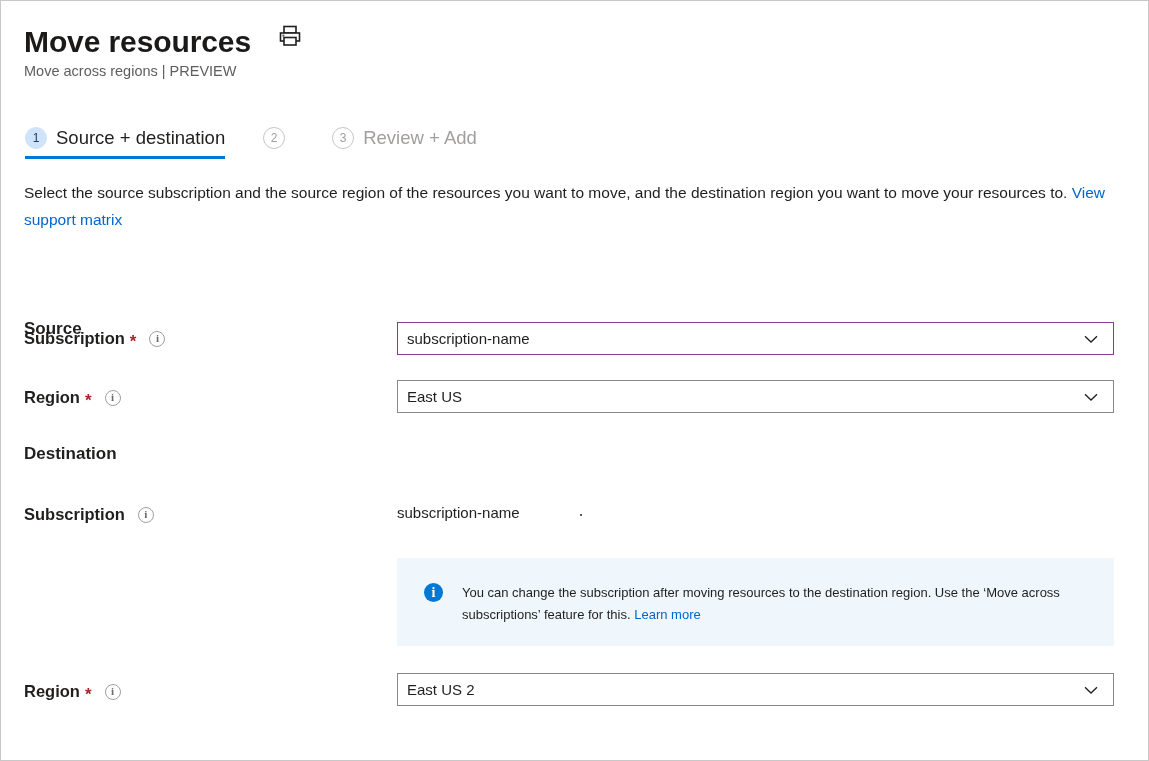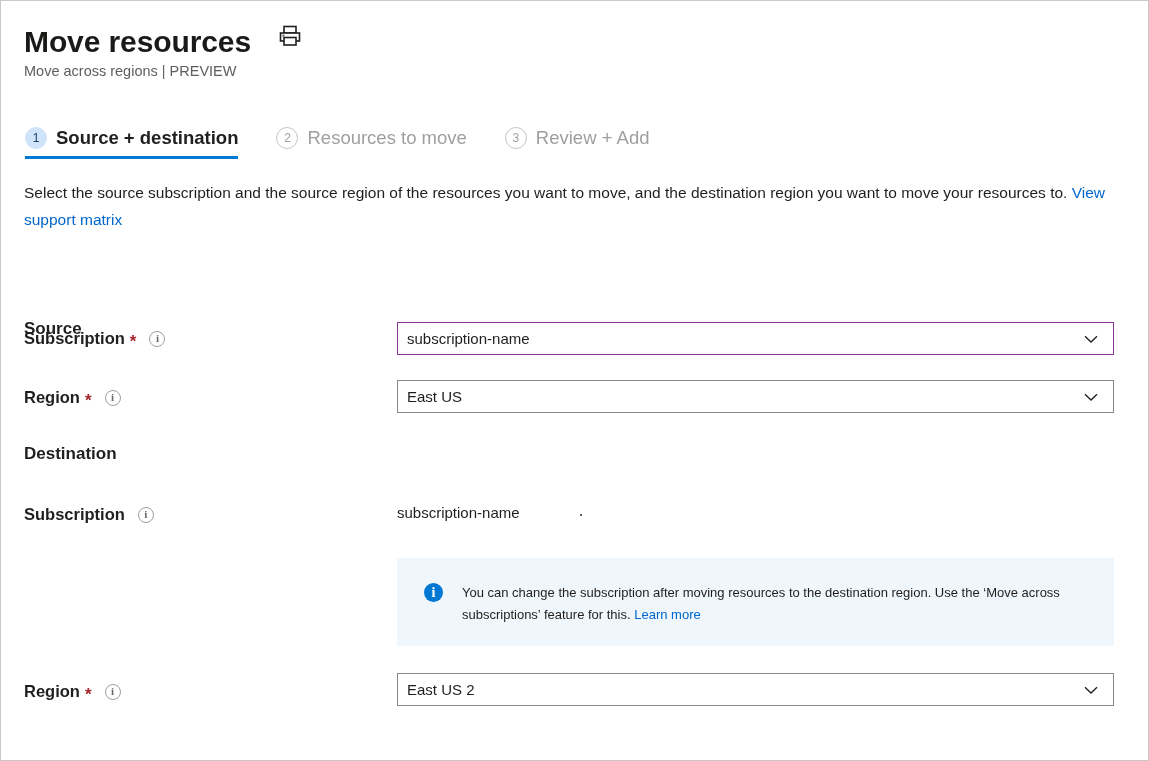--- a/index.html
+++ b/index.html
@@ -91,21 +91,21 @@
     background: #ffffff;
     color: #a19f9d;
     border: 1px solid #c8c6c4;
   }
   .tab .tab-label {
     font-size: 18.5px;
     line-height: 22px;
   }
   .tab.active .tab-label {
     color: #201f1e;
-    font-weight: 700;
+    font-weight: 400;
   }
   .tab.inactive .tab-label {
     color: #a19f9d;
     font-weight: 400;
   }
   .tab.active::after {
     content: "";
     position: absolute;
     left: 0;
     right: 0;
@@ -279,21 +279,20 @@
     <div class="subtitle">Move across regions | PREVIEW</div>
   </div>
 
   <div class="tabs">
     <div class="tab active">
       <span class="badge">1</span>
       <span class="tab-label">Source + destination</span>
     </div>
     <div class="tab inactive">
       <span class="badge">2</span>
-      <span class="tab-label">Resources to move</span>
     </div>
     <div class="tab inactive">
       <span class="badge">3</span>
       <span class="tab-label">Review + Add</span>
     </div>
   </div>
 
   <div class="description">
     <span>Select the source subscription and the source region of the resources you want to move, and the destination region you want to move your resources to. </span><a class="link">View support matrix</a>
   </div>

